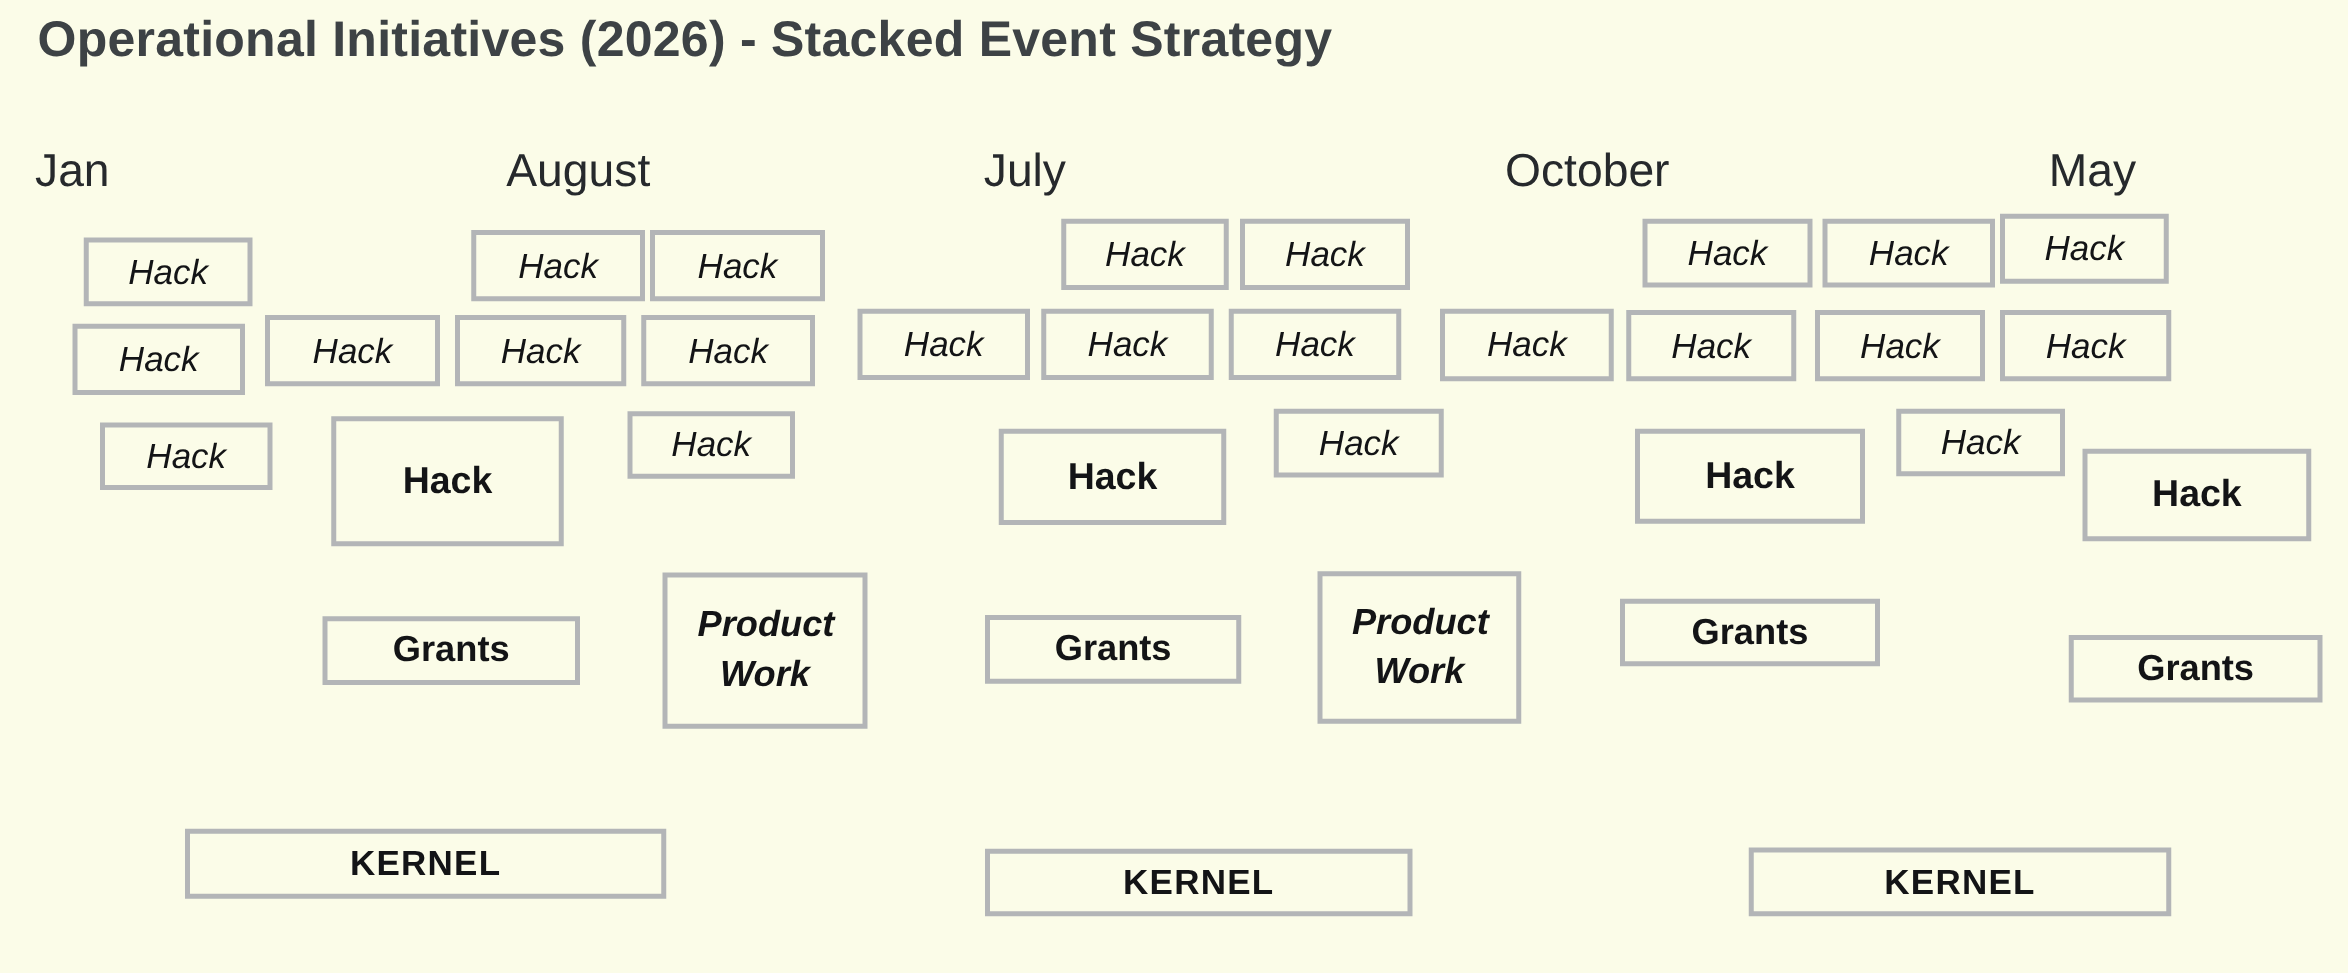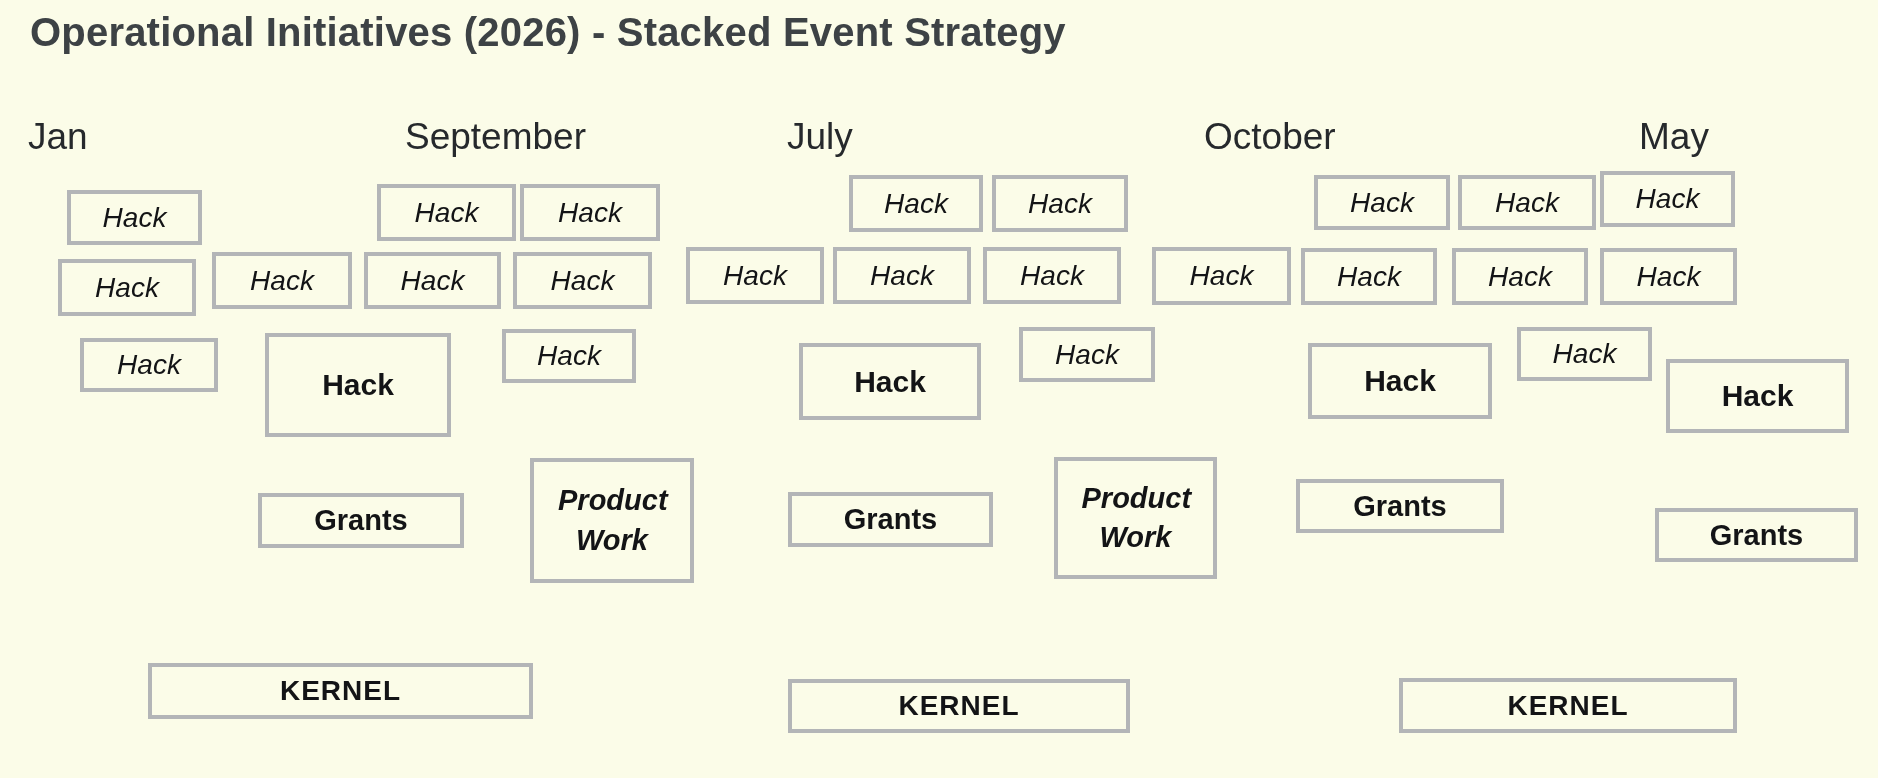--- a/index.html
+++ b/index.html
@@ -59,21 +59,21 @@
   .product .box-label { max-width: 120px; }
   .kernel     { font-size: 28px; font-weight: 700; letter-spacing: 1px; text-align: center; }
 </style>
 </head>
 <body>
 
 <div class="canvas">
   <h1 class="diagram-title">Operational Initiatives (2026) - Stacked Event Strategy</h1>
   <div id="months">
       <div class="month-label" style="left: 28px;">Jan</div>
-      <div class="month-label" style="left: 405px;">September</div>
+      <div class="month-label" style="left: 405px;">August</div>
       <div class="month-label" style="left: 787px;">July</div>
       <div class="month-label" style="left: 1204px; text-align: right;">October</div>
       <div class="month-label" style="left: 1639px;">May</div>
     </div>
   <div id="boxes">
       <div class="box hack-small" style="left: 67px; top: 190px; width: 135px; height: 55px;">
         <span class="box-label">Hack</span>
       </div>
       <div class="box hack-small" style="left: 377px; top: 184px; width: 139px; height: 57px;">
         <span class="box-label">Hack</span>

